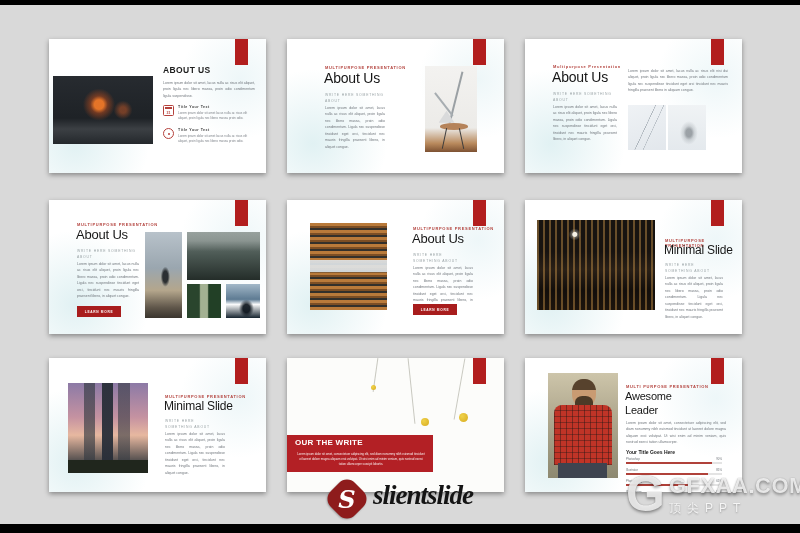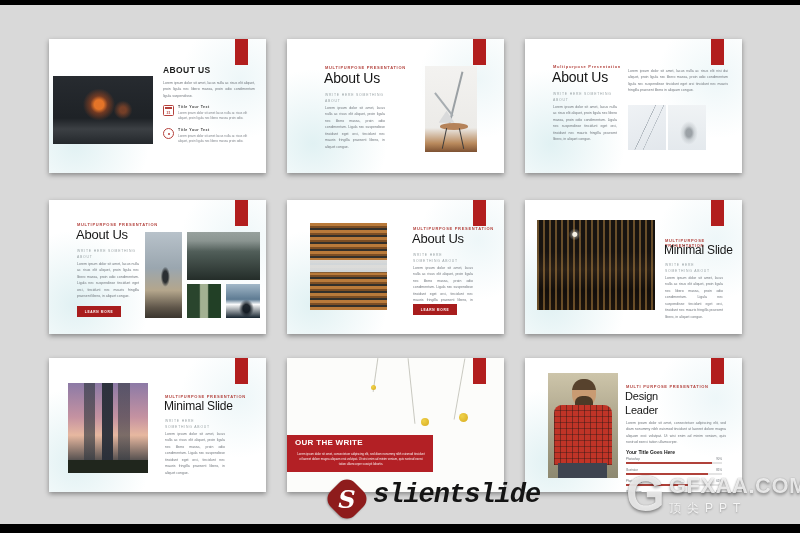--- a/index.html
+++ b/index.html
@@ -110,21 +110,21 @@
   .banner-body{position:absolute;left:10px;right:8px;top:17px;font-size:2.9px;line-height:1.8;
                text-align:center;color:rgba(255,255,255,.92);}
 
   
   .logo{position:absolute;left:328px;top:477px;z-index:6;}
   .logo-mark{position:absolute;left:2px;top:5px;width:34px;height:34px;background:#8e1c1c;
              border-radius:11px;transform:rotate(45deg);box-shadow:0 1px 2px rgba(0,0,0,.3);}
   .logo-mark span{position:absolute;inset:0;display:flex;align-items:center;justify-content:center;
              transform:rotate(-45deg);font-family:"DejaVu Serif",serif;font-style:italic;
              font-weight:bold;font-size:24px;color:#fff;}
-  .logo-text{position:absolute;left:45px;top:3px;font-family:Liberation Mono, monospace;font-style:italic;
+  .logo-text{position:absolute;left:45px;top:3px;font-family:Liberation Serif, serif;font-style:italic;
              font-weight:bold;font-size:27px;color:#141414;letter-spacing:-1px;white-space:nowrap;}
 
   
   .wm{position:absolute;left:626px;top:472px;z-index:6;display:flex;align-items:center;gap:4px;
       color:rgba(255,255,255,.82);}
   .wm-g{font-size:50px;font-weight:bold;line-height:.9;
         text-shadow:0 2px 3px rgba(0,0,0,.35), 0 0 1px rgba(90,90,90,.6);}
   .wm-site{font-size:22px;font-weight:bold;letter-spacing:.5px;
         text-shadow:0 2px 3px rgba(0,0,0,.35), 0 0 1px rgba(90,90,90,.6);}
   .wm-cn{font-size:12px;letter-spacing:6px;margin-top:1px;
@@ -246,21 +246,21 @@
 
   <div class="slide pos33">
     <div class="tab"></div>
     <div class="photo ph-man" style="left:23px;top:15px;width:70px;height:105px;">
       <div class="man-head"></div>
       <div class="man-beard"></div>
       <div class="man-shirt"></div>
       <div class="man-jeans"></div>
     </div>
     <div class="el kicker" style="left:101px;top:26px;">MULTI PURPOSE PRESENTATION</div>
-    <div class="el title" style="left:100px;top:32px;font-size:11px;width:62px;line-height:1.25;">Design Leader</div>
+    <div class="el title" style="left:100px;top:32px;font-size:11px;width:62px;line-height:1.25;">Awesome Leader</div>
     <div class="el bodytx" style="left:101px;top:62px;width:100px;">Lorem ipsum dolor sit amet, consectetuer adipiscing elit, sed diam nonummy nibh euismod tincidunt ut laoreet dolore magna aliquam erat volutpat. Ut wisi enim ad minim veniam, quis nostrud exerci tation ullamcorper.</div>
     <div class="el sk-title" style="left:101px;top:91px;">Your Title Goes Here</div>
     <div class="el" style="left:101px;top:99px;width:96px;">
       <div class="sk-row">
         <div class="sk-line">
             <span>Photoshop</span>
             <span>90%</span>
           </div>
         <div class="sk-track">
             <div class="sk-fill" style="width: 90%;"></div>

